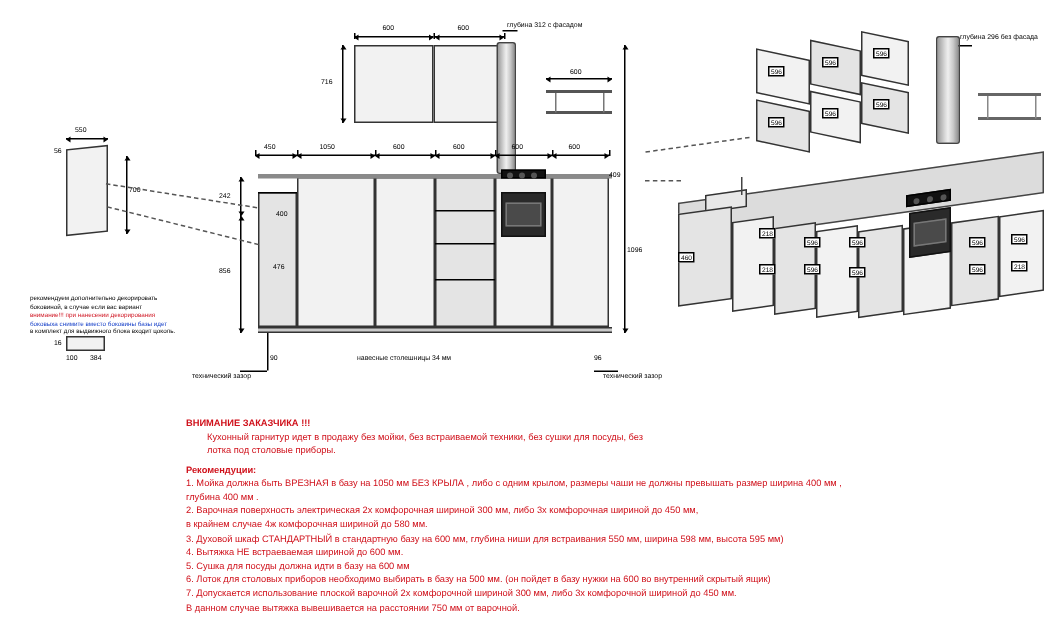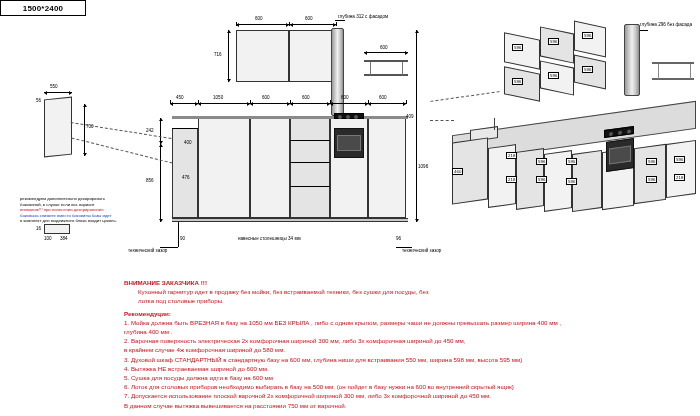--- a/index.html
+++ b/index.html
@@ -70,21 +70,20 @@
   .vline:before{top:0;border-bottom:3px solid #000;}
   .vline:after{bottom:0;border-top:3px solid #000;}
 
   .tick{position:absolute;width:1px;height:4px;background:#000;}
 </style>
 </head>
 <body>
 
 <div class="page">
 
-  <div class="title-box">1500*2400</div>
 
   <div class="arrowline" style="left:236px;top:24px;width:53px;"></div>
   <div class="dim" style="left:255px;top:16px;">600</div>
   <div class="arrowline" style="left:290px;top:24px;width:46px;"></div>
   <div class="dim" style="left:305px;top:16px;">600</div>
   <div class="tick" style="left:236px;top:22px;"></div>
   <div class="tick" style="left:289px;top:22px;"></div>
   <div class="tick" style="left:336px;top:22px;"></div>
 
   <div class="box fill-l" style="left:236px;top:30px;width:53px;height:52px;"></div>

